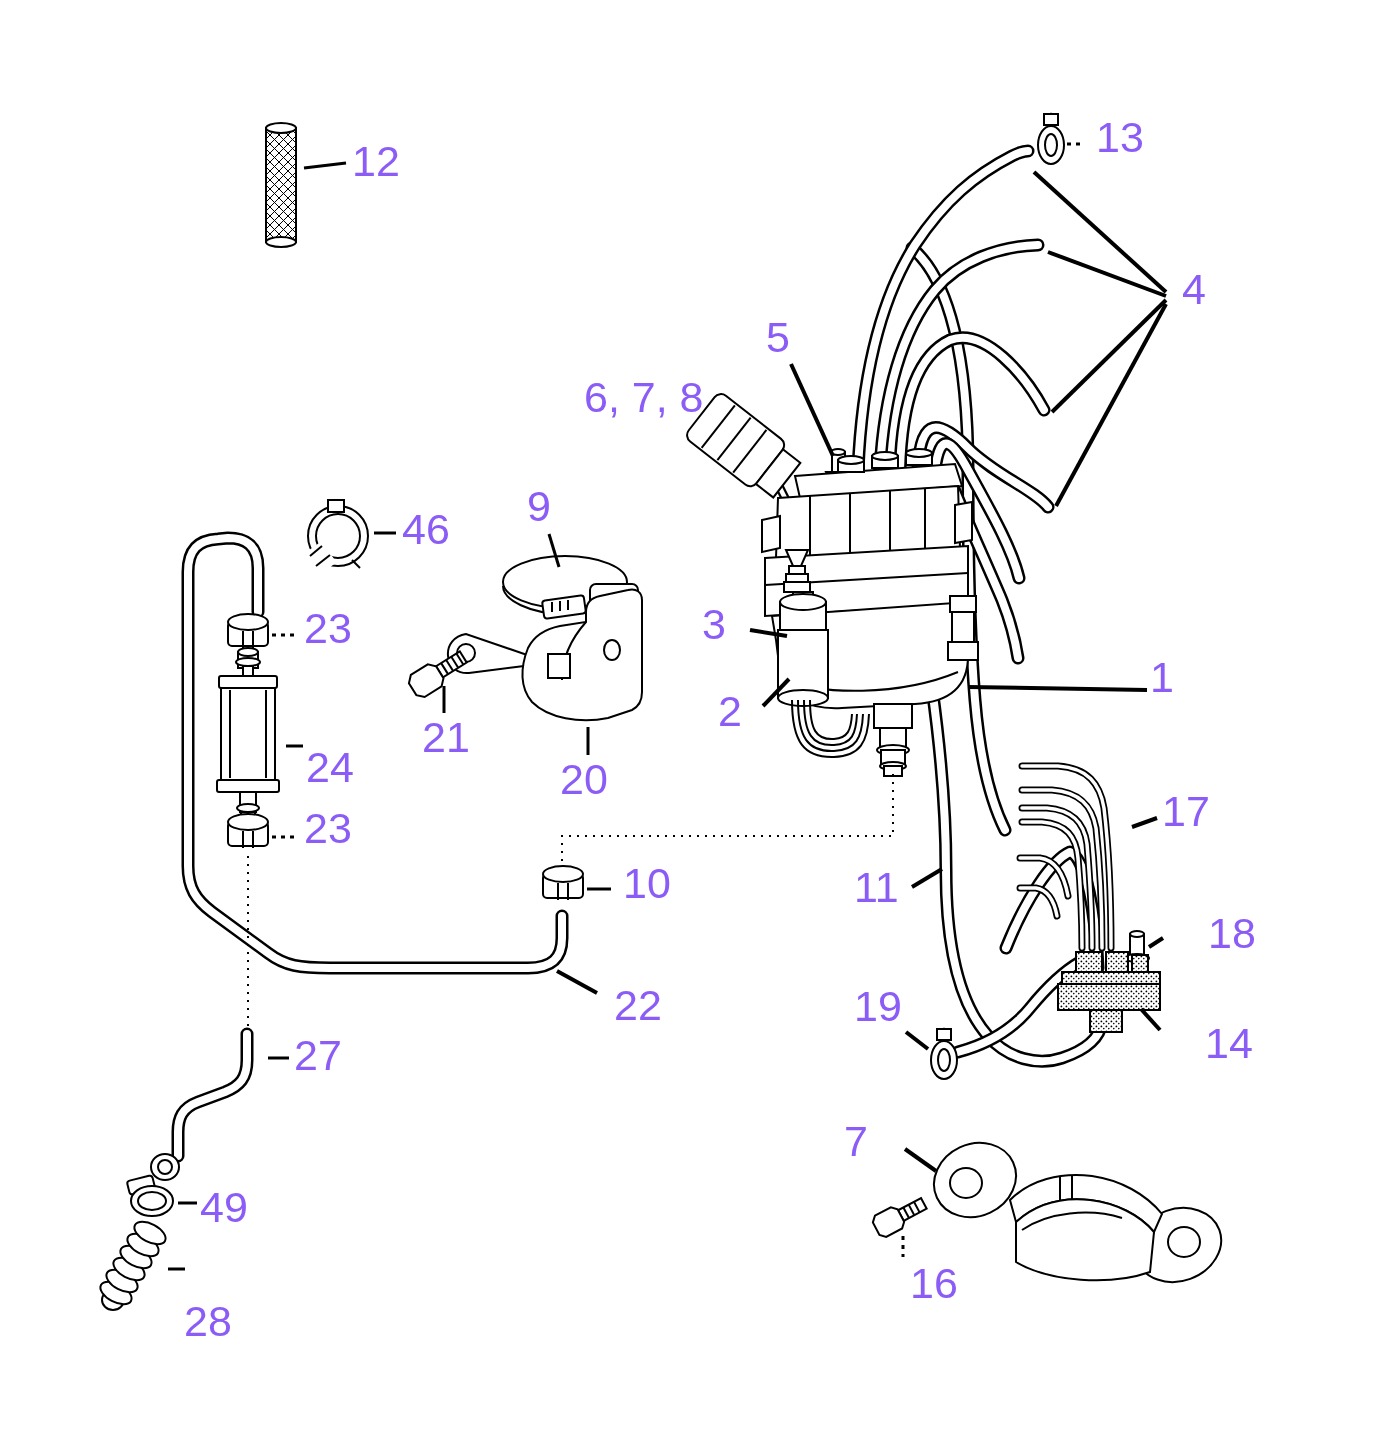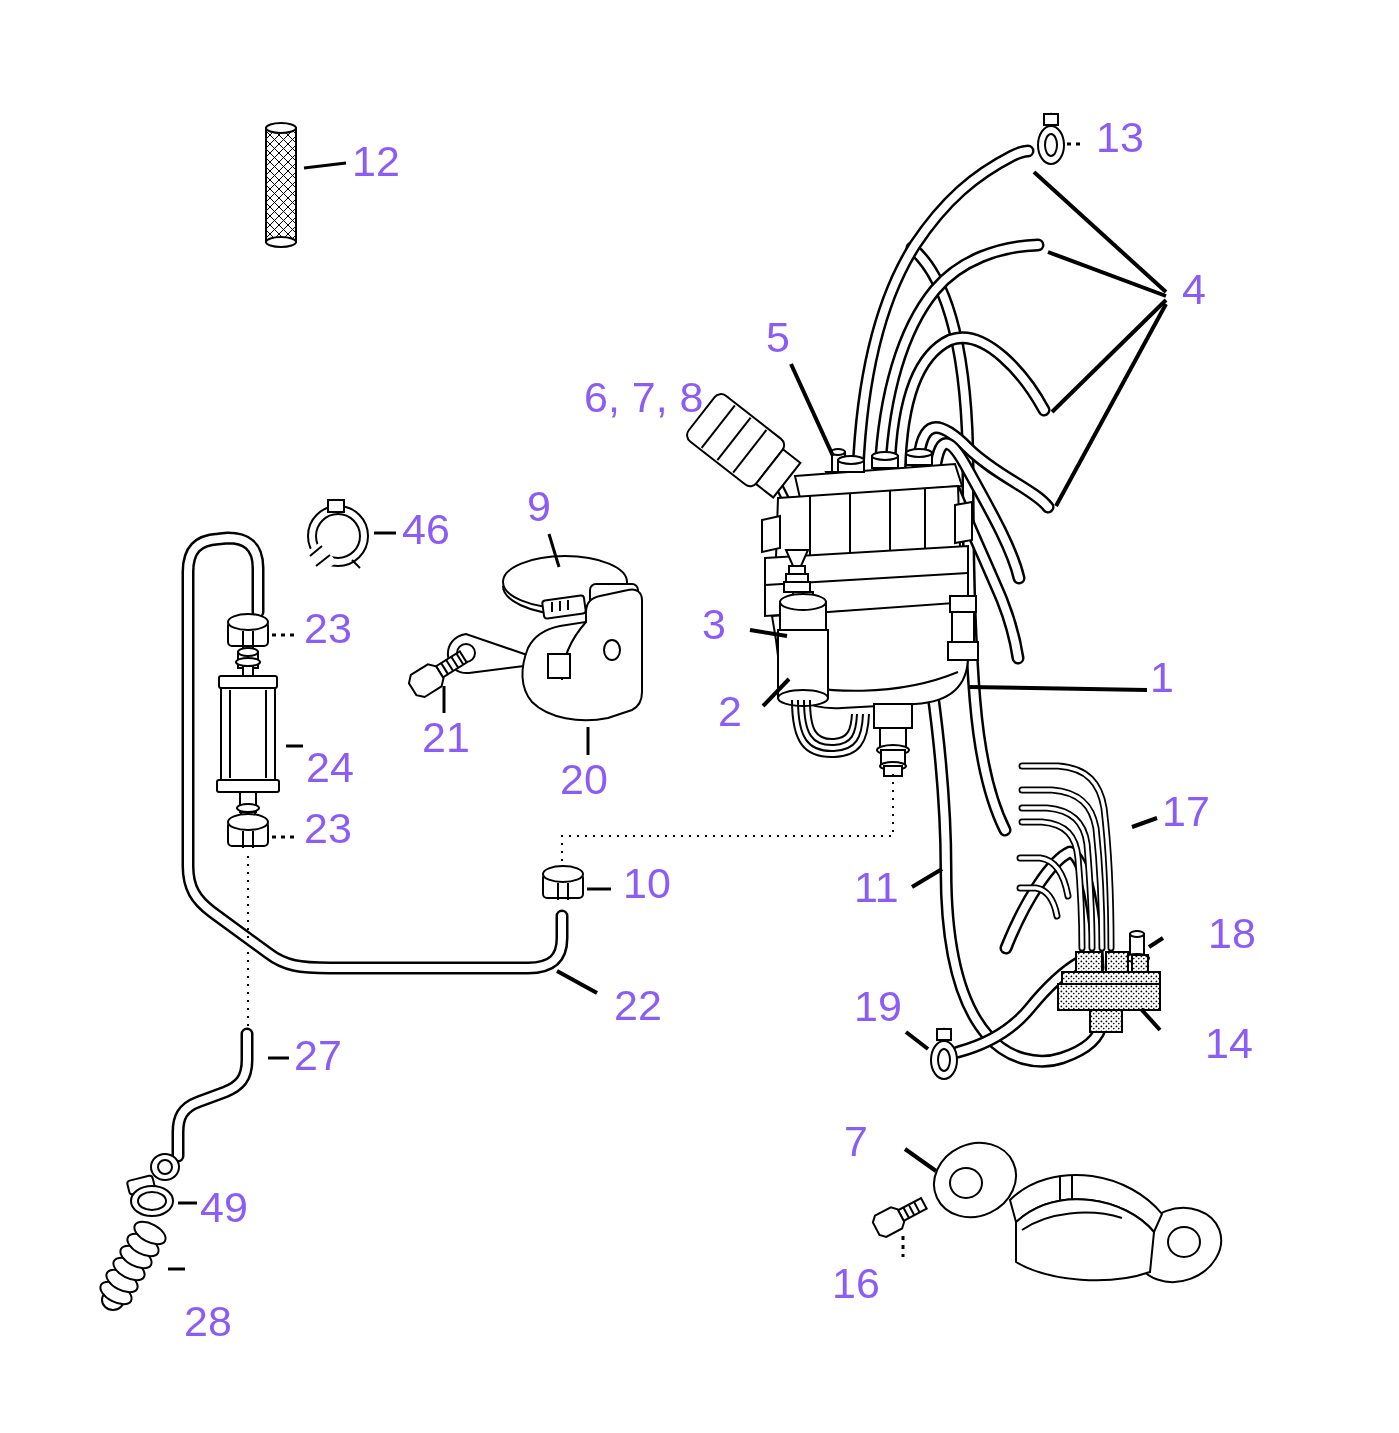--- a/index.html
+++ b/index.html
@@ -410,16 +410,16 @@
       <div class="callout" style="left: 615px; top: 862px; margin-left: 8px;">10</div>
       <div class="callout" style="left: 854px; top: 866px;">11</div>
       <div class="callout" style="left: 1164px; top: 912px; margin-left: 44px;">18</div>
       <div class="callout" style="left: 614px; top: 984px;">22</div>
       <div class="callout" style="left: 854px; top: 985px;">19</div>
       <div class="callout" style="left: 1158px; top: 1022px; margin-left: 47px;">14</div>
       <div class="callout" style="left: 294px; top: 1034px;">27</div>
       <div class="callout" style="left: 844px; top: 1120px;">7</div>
       <div class="callout" style="left: 200px; top: 1186px;">49</div>
       <div class="callout" style="left: 184px; top: 1300px;">28</div>
-      <div class="callout" style="left: 832px; top: 1262px;">16</div>
+      <div class="callout" style="left: 910px; top: 1262px;">16</div>
     </div>
 
 </div>
 
 </body></html>

